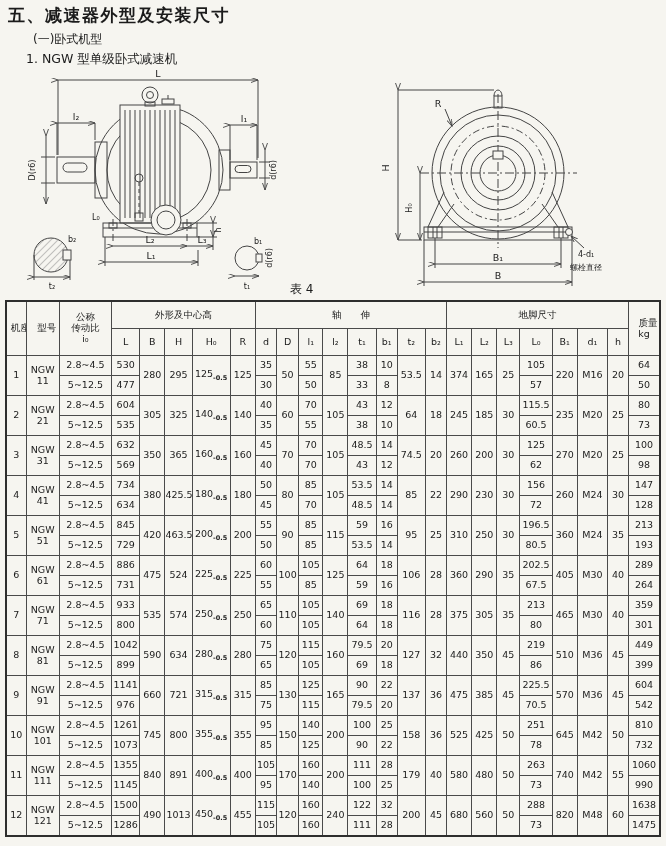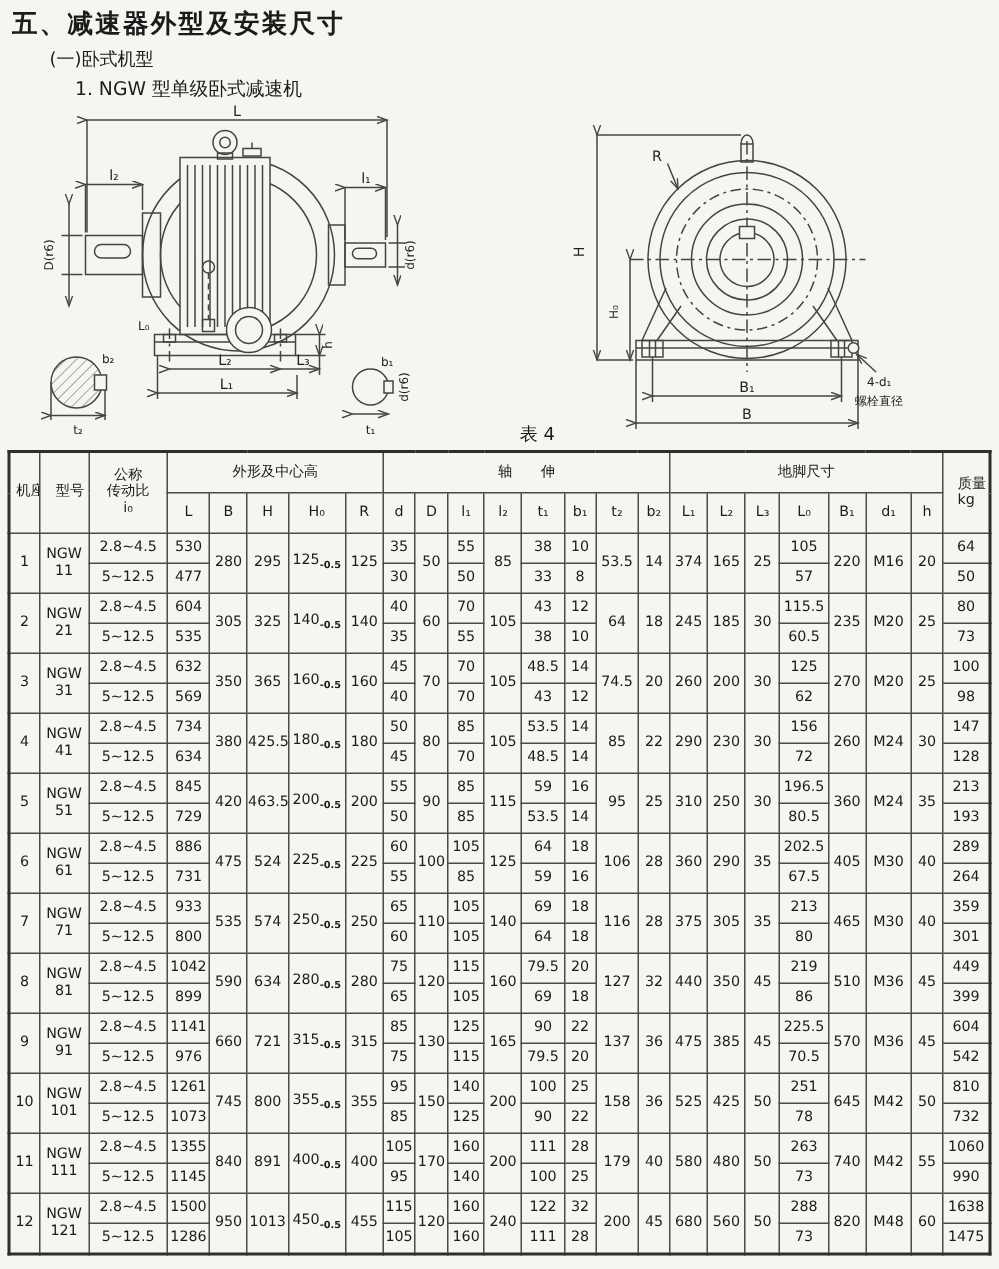--- a/index.html
+++ b/index.html
@@ -3,22 +3,22 @@
 <meta charset="utf-8">
 <style>
   html,body{margin:0;padding:0;}
   body{
     width:666px;height:846px;position:relative;overflow:hidden;
     background:#f6f5f0;color:#1b1b1b;
     font-family:"DejaVu Sans","Liberation Sans",sans-serif;
   }
   .title{position:absolute;left:8px;top:4px;font-size:17px;font-weight:bold;letter-spacing:1.5px;text-align:center;}
   .sub1{position:absolute;left:33px;top:31px;font-size:12px;}
-  .sub2{position:absolute;left:50px;top:51px;font-size:12.5px;}
-  .caption{position:absolute;left:290px;top:281px;width:80px;text-align:right;font-size:12px;}
+  .sub2{position:absolute;left:26px;top:51px;font-size:12.5px;}
+  .caption{position:absolute;left:290px;top:281px;width:80px;text-align:left;font-size:12px;}
   svg{position:absolute;}
   svg text{font-family:"DejaVu Sans","Liberation Sans",sans-serif;font-size:9.5px;fill:#222;}
   svg .sm{font-size:8px;}
   .tablewrap{position:absolute;left:5px;top:300px;}
   table{border-collapse:collapse;width:656px;table-layout:fixed;border:2px solid #2e2e2e;background:#f6f5f0;}
   th,td{
     border:1px solid #4a4a4a;text-align:center;vertical-align:middle;
     padding:0;font-size:9.5px;font-weight:normal;line-height:1.15;
     overflow:hidden;white-space:nowrap;height:19px;color:#1b1b1b;
   }
@@ -693,21 +693,21 @@
           <td>990</td>
         </tr>
         <tr>
           <td rowspan="2">12</td>
           <td rowspan="2">
             <div>NGW</div>
             <div>121</div>
           </td>
           <td>2.8~4.5</td>
           <td>1500</td>
-          <td rowspan="2">950</td>
+          <td rowspan="2">490</td>
           <td rowspan="2">1013</td>
           <td rowspan="2">450<sub class="tol">-0.5</sub></td>
           <td rowspan="2">455</td>
           <td>115</td>
           <td rowspan="2">120</td>
           <td>160</td>
           <td rowspan="2">240</td>
           <td>122</td>
           <td>32</td>
           <td rowspan="2">200</td>

